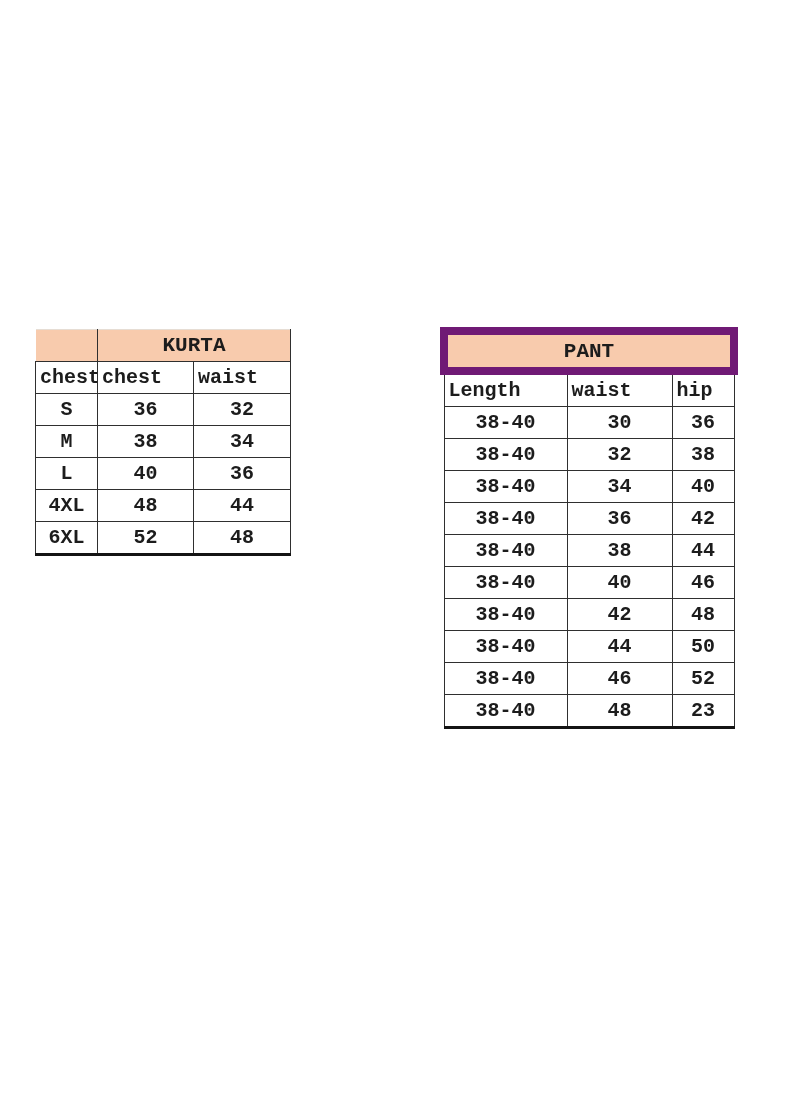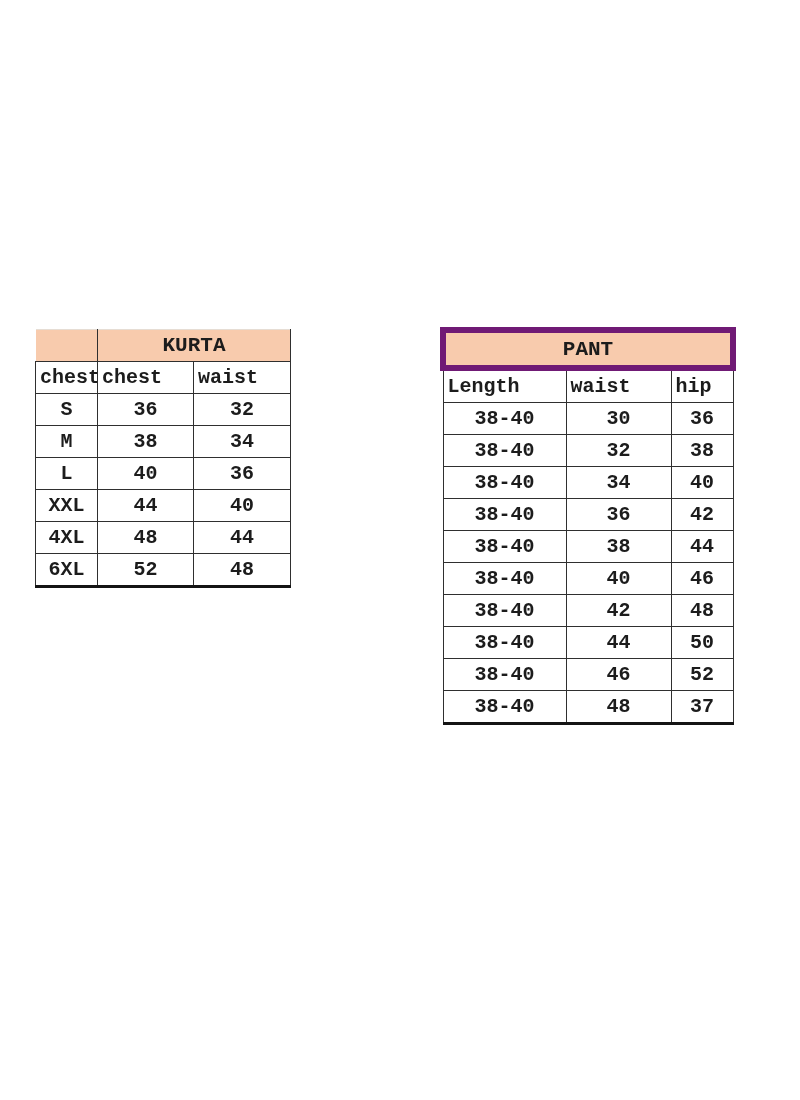--- a/index.html
+++ b/index.html
@@ -60,21 +60,21 @@
     border-right: 1px solid #2f2f2f;
   }
   #kurta tr:last-child td { border-bottom: 3px solid #141414; }
 
   
   #pant { left: 440px; top: 327px; width: 290px; }
   #pant .c1 { width: 123px; }
   #pant .c2 { width: 105px; }
   #pant .c3 { width: 62px; }
   #pant .title-cell {
-    border: 6px solid #701a75;
+    border: 8px solid #701a75;
     height: 32px;
   }
   #pant tr:last-child td { border-bottom: 3px solid #141414; }
 </style>
 </head>
 <body>
 
 <div class="sheet">
 
   <table id="kurta">
@@ -100,25 +100,20 @@
       </tr>
       <tr>
         <td>M</td>
         <td>38</td>
         <td>34</td>
       </tr>
       <tr>
         <td>L</td>
         <td>40</td>
         <td>36</td>
-      </tr>
-      <tr>
-        <td>XXL</td>
-        <td>44</td>
-        <td>40</td>
       </tr>
       <tr>
         <td>4XL</td>
         <td>48</td>
         <td>44</td>
       </tr>
       <tr>
         <td>6XL</td>
         <td>52</td>
         <td>48</td>
@@ -182,18 +177,18 @@
         <td>50</td>
       </tr>
       <tr>
         <td>38-40</td>
         <td>46</td>
         <td>52</td>
       </tr>
       <tr>
         <td>38-40</td>
         <td>48</td>
-        <td>37</td>
+        <td>23</td>
       </tr>
     </tbody>
   </table>
 
 </div>
 
 </body></html>

